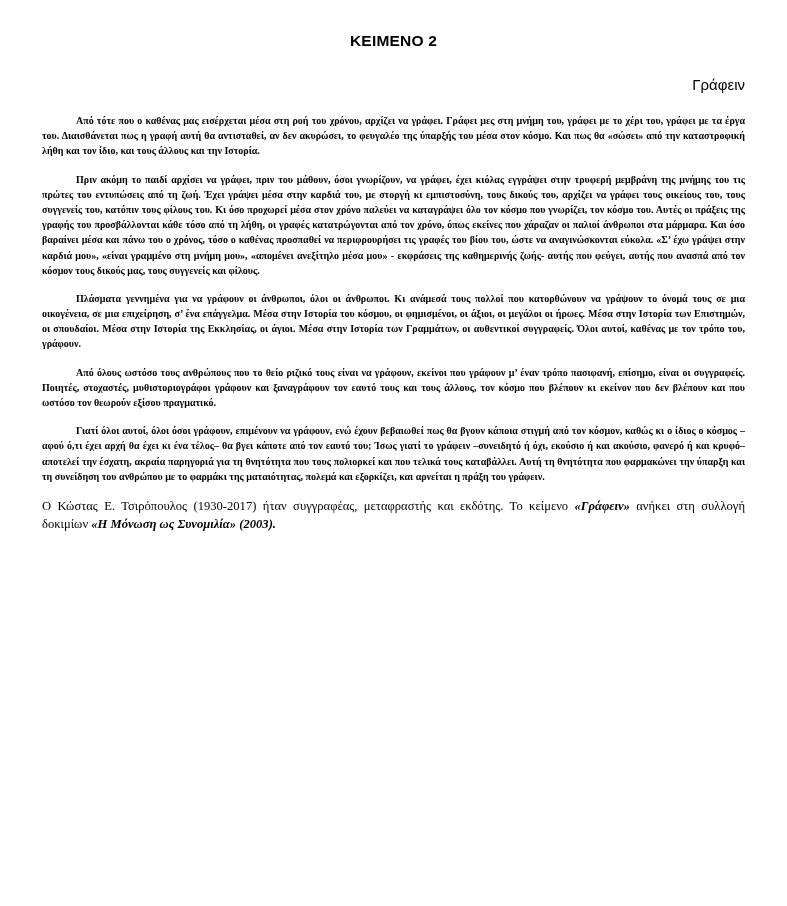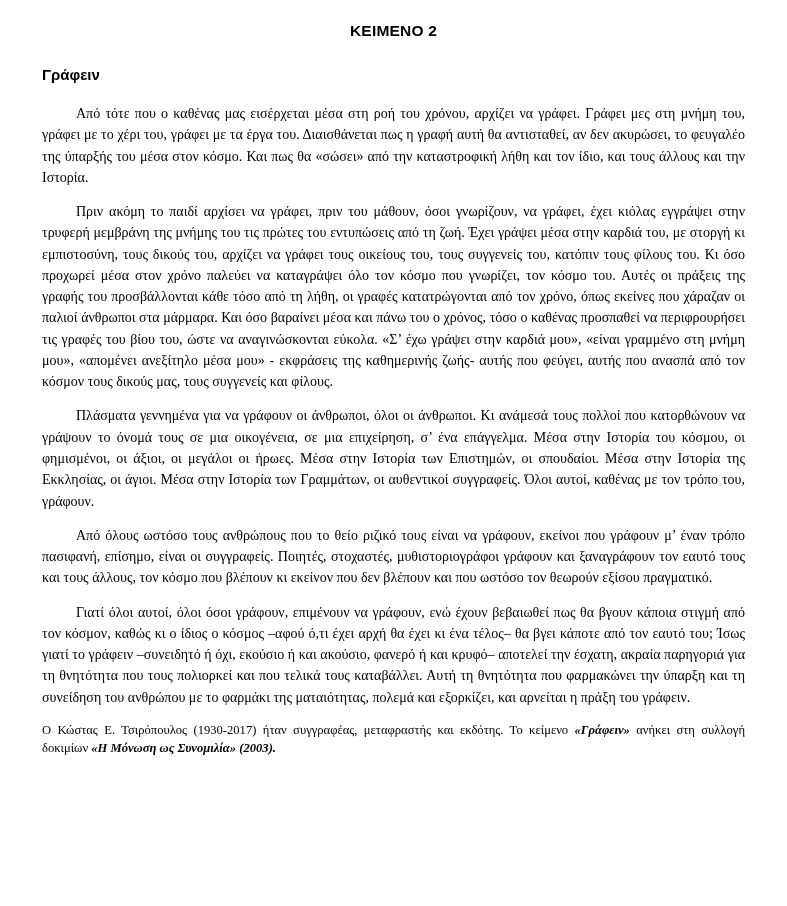--- a/index.html
+++ b/index.html
@@ -11,48 +11,49 @@
     width: 787px;
     height: 906px;
     font-family: "Liberation Serif", serif;
     color: #000000;
     -webkit-font-smoothing: antialiased;
   }
   .page {
     width: 787px;
     height: 906px;
     box-sizing: border-box;
-    padding: 18px 42px 10px 42px;
+    padding: 28px 42px 10px 42px;
     position: relative;
   }
   .doc-title {
     text-align: center;
     font-weight: bold;
     font-size: 15.5px;
     font-family: "Liberation Sans", sans-serif;
     letter-spacing: 0.2px;
     margin: 4px 0 0 0;
   }
   .doc-subtitle {
-    text-align: left;
-    font-weight: bold;
+    text-align: right;
+    font-weight: normal;
     font-size: 15px;
     font-family: "Liberation Sans", sans-serif;
     margin: 26px 0 0 0;
   }
   .body-text {
     margin-top: 20px;
   }
   .para {
     text-align: justify;
     text-justify: inter-word;
-    font-size: 14px;
+    font-size: 10px;
     line-height: 1.52;
     margin: 0 0 13px 0;
     text-indent: 34px;
+    font-weight: bold;
   }
   .para:last-child {
     margin-bottom: 12px;
   }
   .footnote {
     margin-top: 13px;
     font-size: 12.6px;
     line-height: 1.45;
     text-align: justify;
   }

